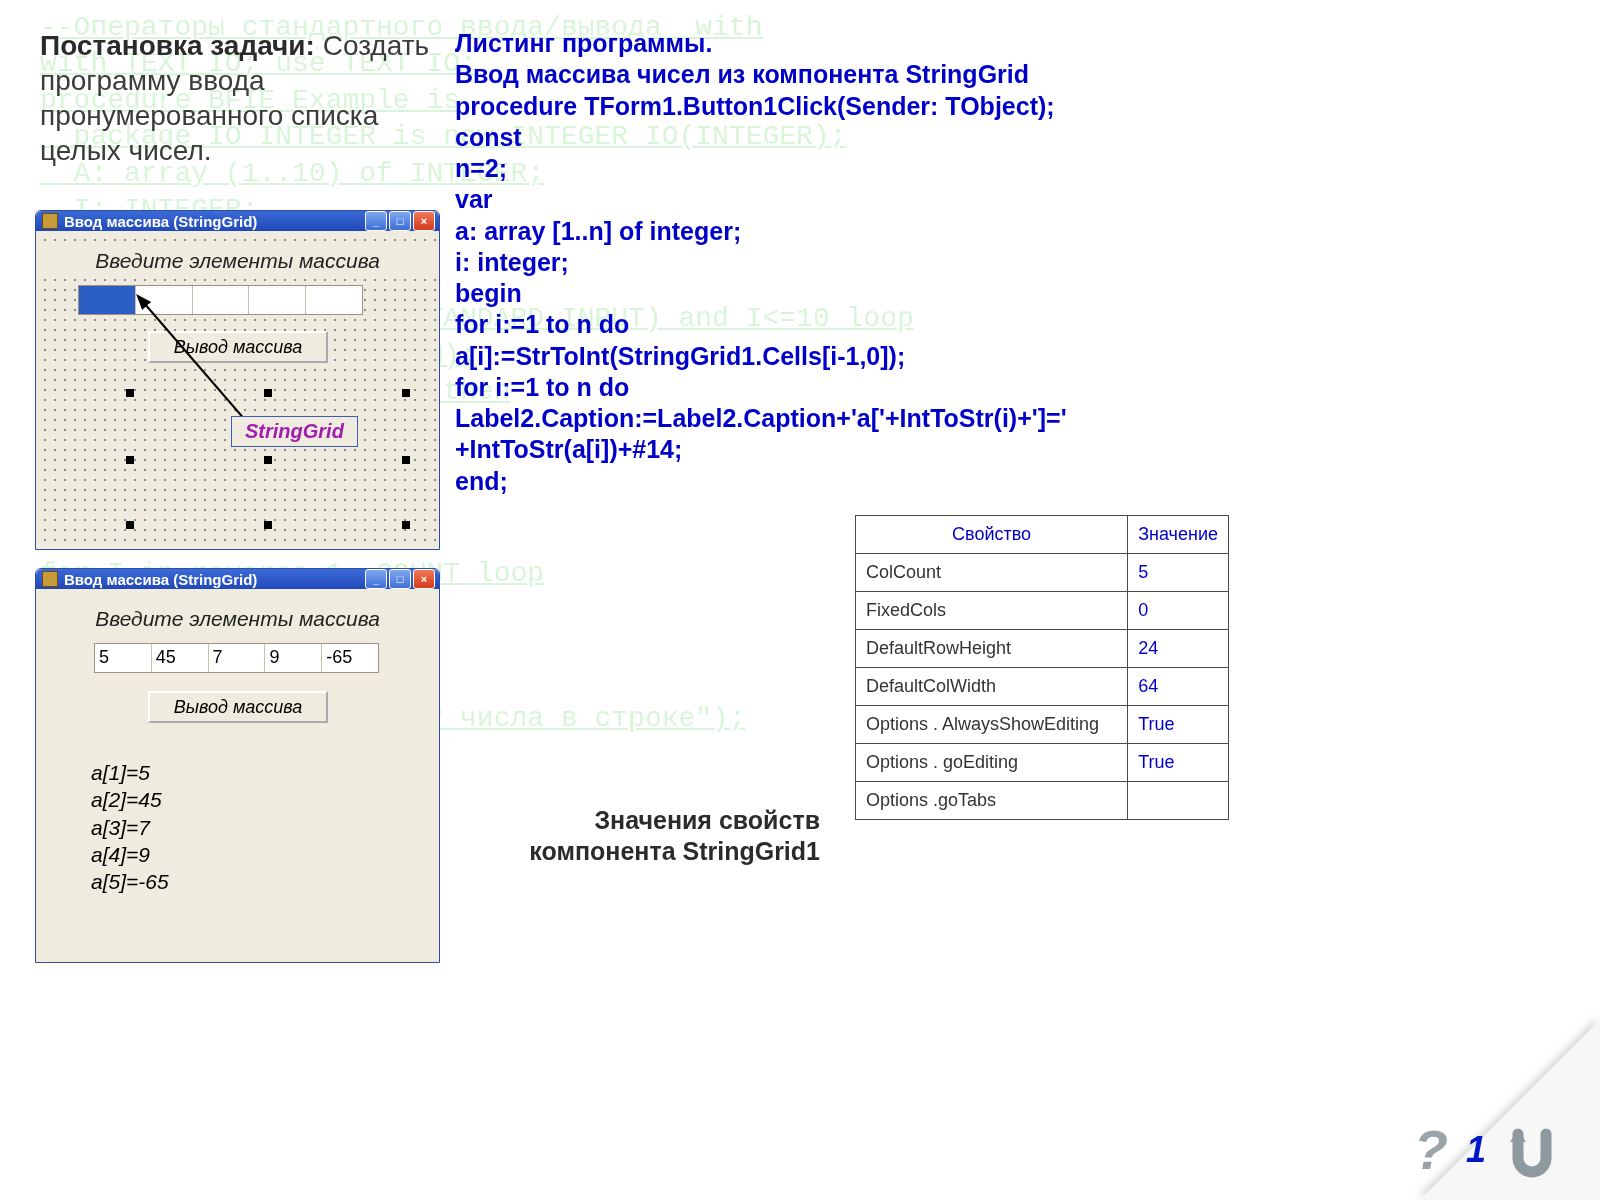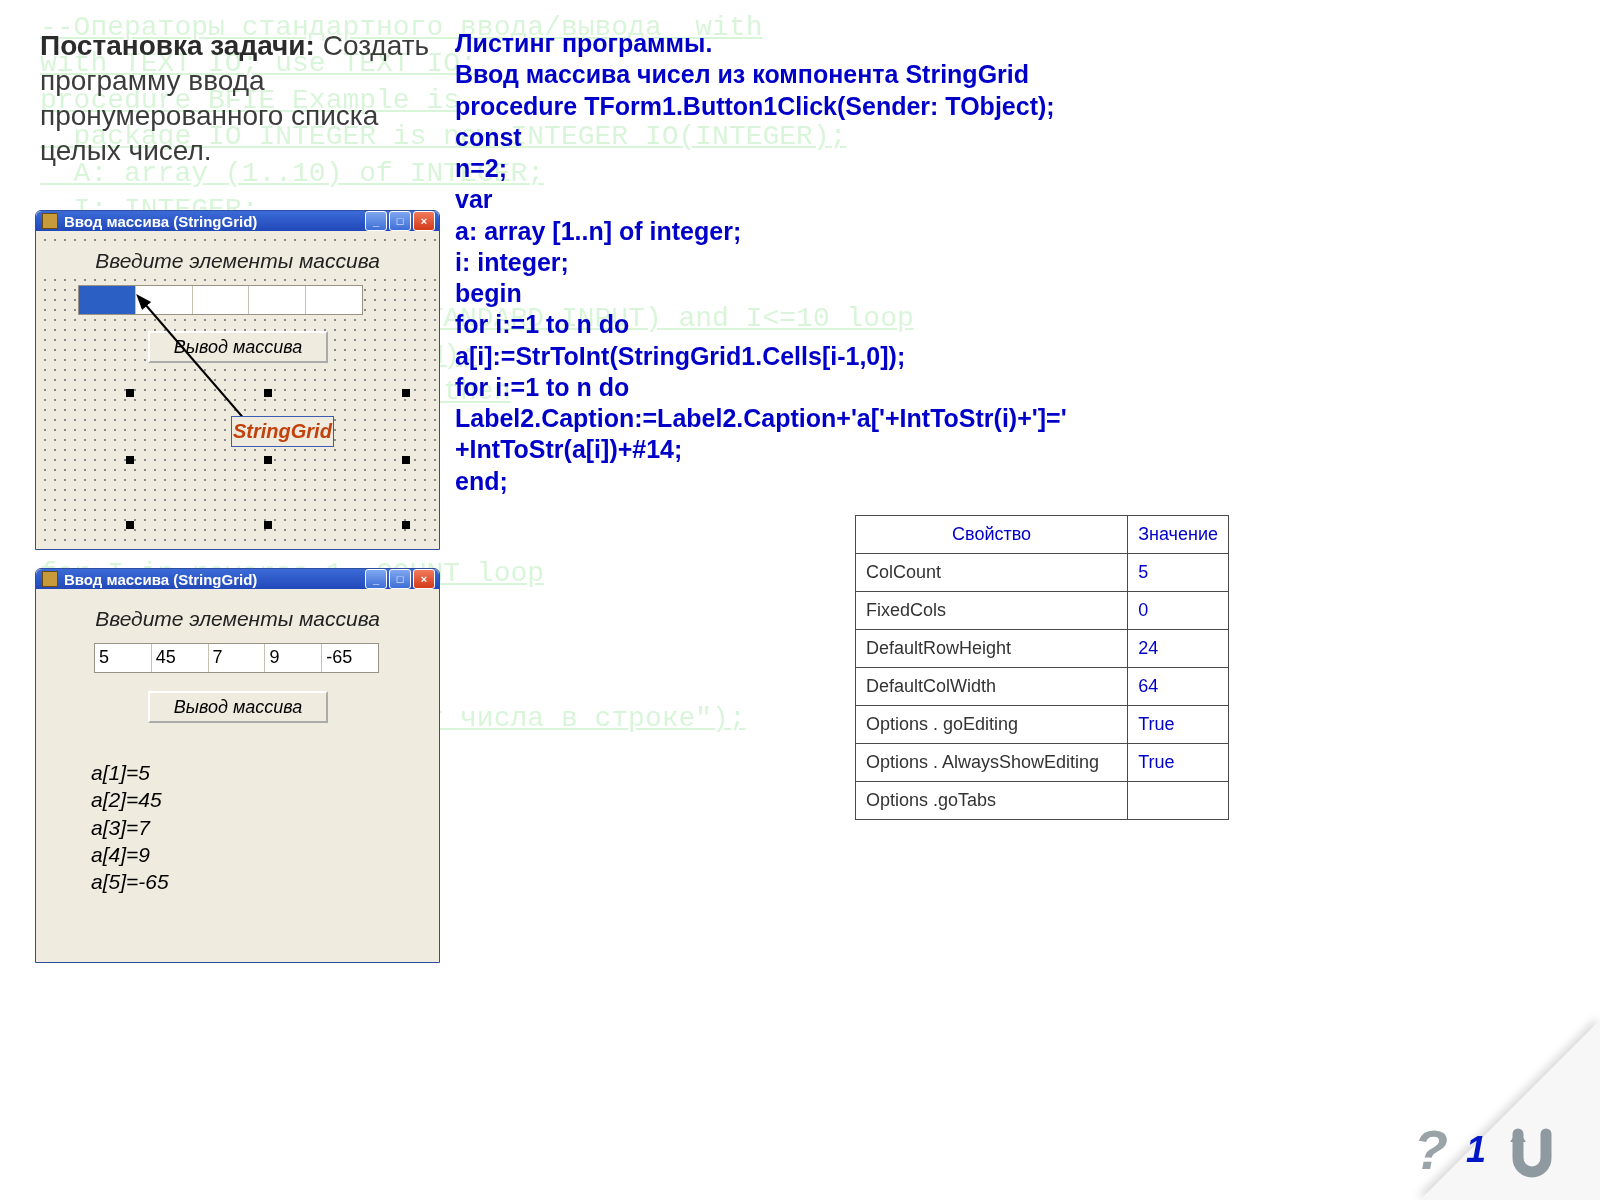--- a/index.html
+++ b/index.html
@@ -136,25 +136,25 @@
     line-height: 28px;
   }
   .square { position:absolute; width:8px; height:8px; background:#000; }
 
   .arrow-svg { position:absolute; top: 60px; left: 90px; pointer-events:none; }
   .sg-label {
     position:absolute;
     top: 185px; left: 195px;
     border: 1px solid #3b5bb5;
     background: #efebde;
-    color: #c2410c;
+    color: #a21caf;
     font-style: italic;
     font-weight: bold;
     font-size: 20px;
-    padding: 3px 1px;
+    padding: 3px 13px;
   }
 
   .out-lines {
     position: absolute;
     top: 170px; left: 55px;
     font-style: italic;
     font-size: 21px;
     line-height: 1.3;
   }
 
@@ -342,20 +342,21 @@
       <div class="out-lines">
         <div>a[1]=5</div>
         <div>a[2]=45</div>
         <div>a[3]=7</div>
         <div>a[4]=9</div>
         <div>a[5]=-65</div>
       </div>
     </div>
   </div>
 
+  <div class="props-caption">Значения свойств компонента StringGrid1</div>
 
   <table class="props-table">
     <thead>
       <tr>
         <th>Свойство</th>
         <th style="width:88px">Значение</th>
       </tr>
     </thead>
     <tbody>
       <tr>
@@ -368,25 +369,25 @@
         </tr>
       <tr>
           <td class="prop">DefaultRowHeight</td>
           <td class="val">24</td>
         </tr>
       <tr>
           <td class="prop">DefaultColWidth</td>
           <td class="val">64</td>
         </tr>
       <tr>
+          <td class="prop">Options . AlwaysShowEditing</td>
+          <td class="val">True</td>
+        </tr>
+      <tr>
           <td class="prop">Options . goEditing</td>
-          <td class="val">True</td>
-        </tr>
-      <tr>
-          <td class="prop">Options . AlwaysShowEditing</td>
           <td class="val">True</td>
         </tr>
       <tr>
           <td class="prop">Options .goTabs</td>
           <td class="val"></td>
         </tr>
     </tbody>
   </table>
 
   <div class="footer">

